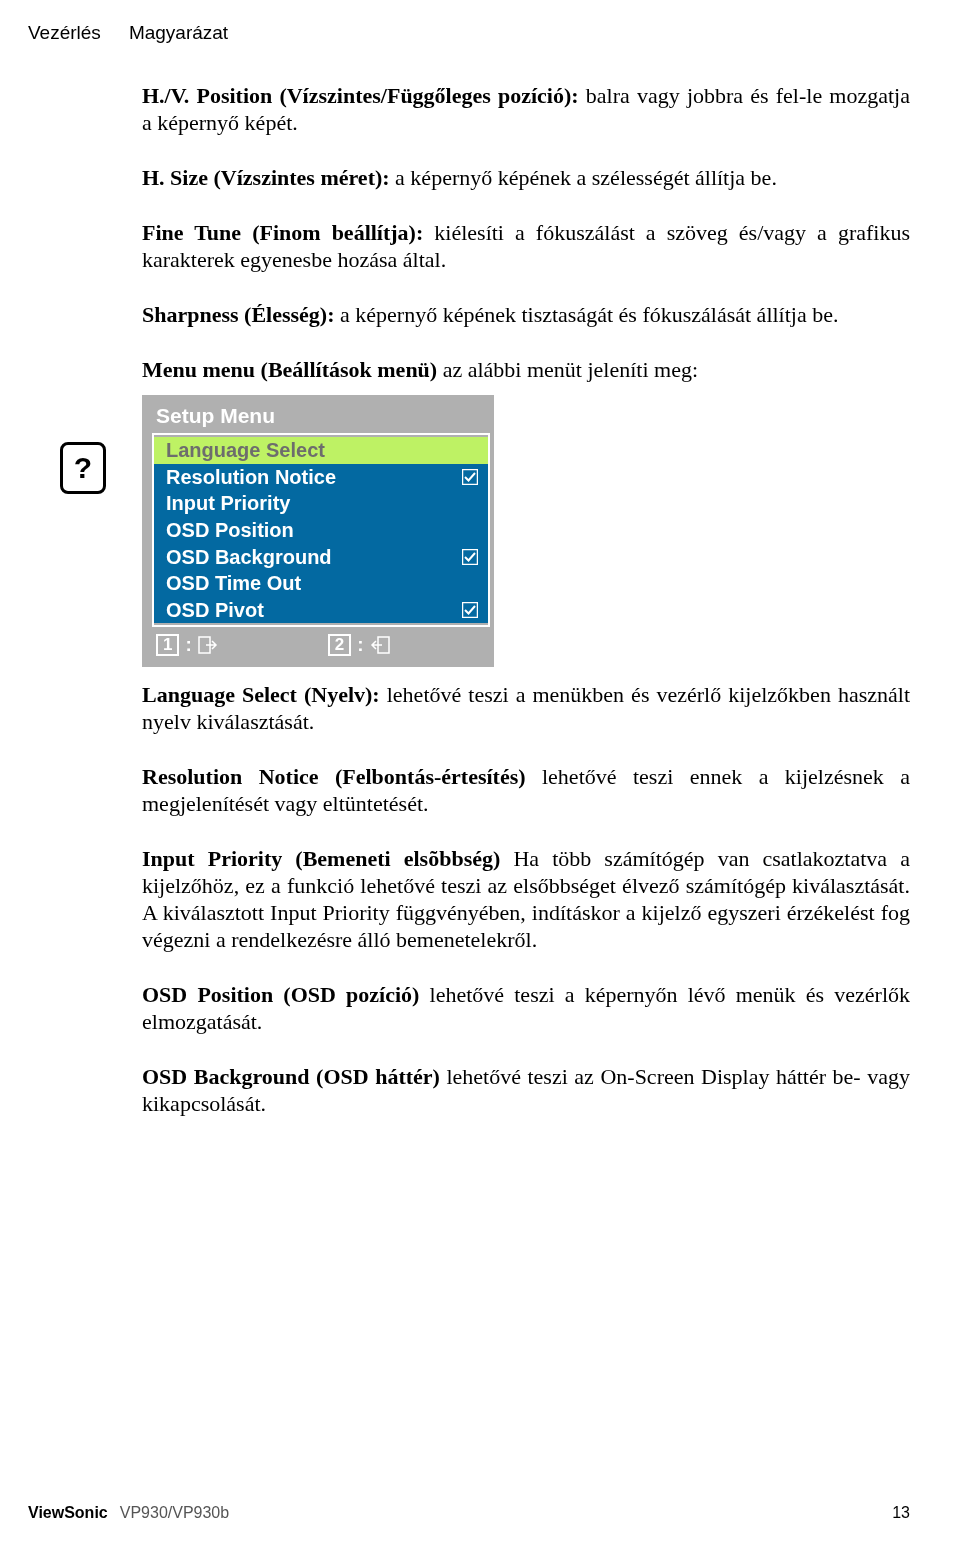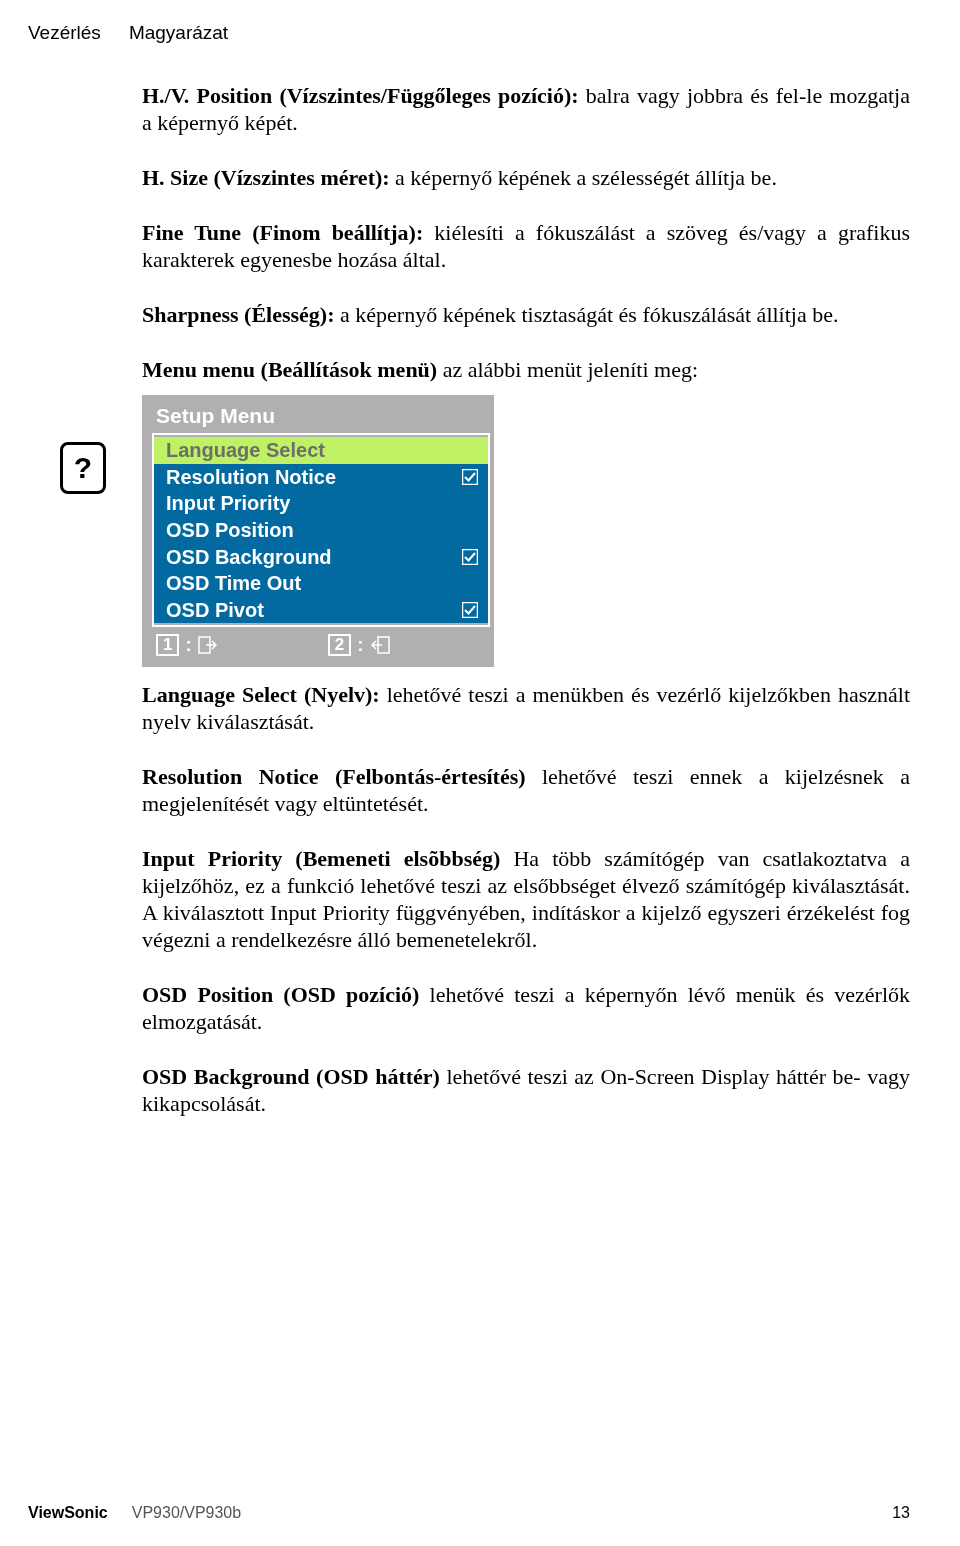--- a/index.html
+++ b/index.html
@@ -110,21 +110,21 @@
     position: absolute;
     left: 28px;
     right: 50px;
     bottom: 24px;
     display: flex;
     align-items: baseline;
     font-family: Arial, Helvetica, sans-serif;
     font-size: 16px;
   }
   .footer-brand { font-weight: bold; }
-  .footer-model { color: #555; margin-left: 24px; }
+  .footer-model { color: #555; margin-left: 12px; }
   .footer-page { margin-left: auto; text-align: center; }
 </style>
 </head>
 <body>
 
 <div class="page">
 
   <div class="header-row">
     <span>Vezérlés</span>
     <span>Magyarázat</span>

